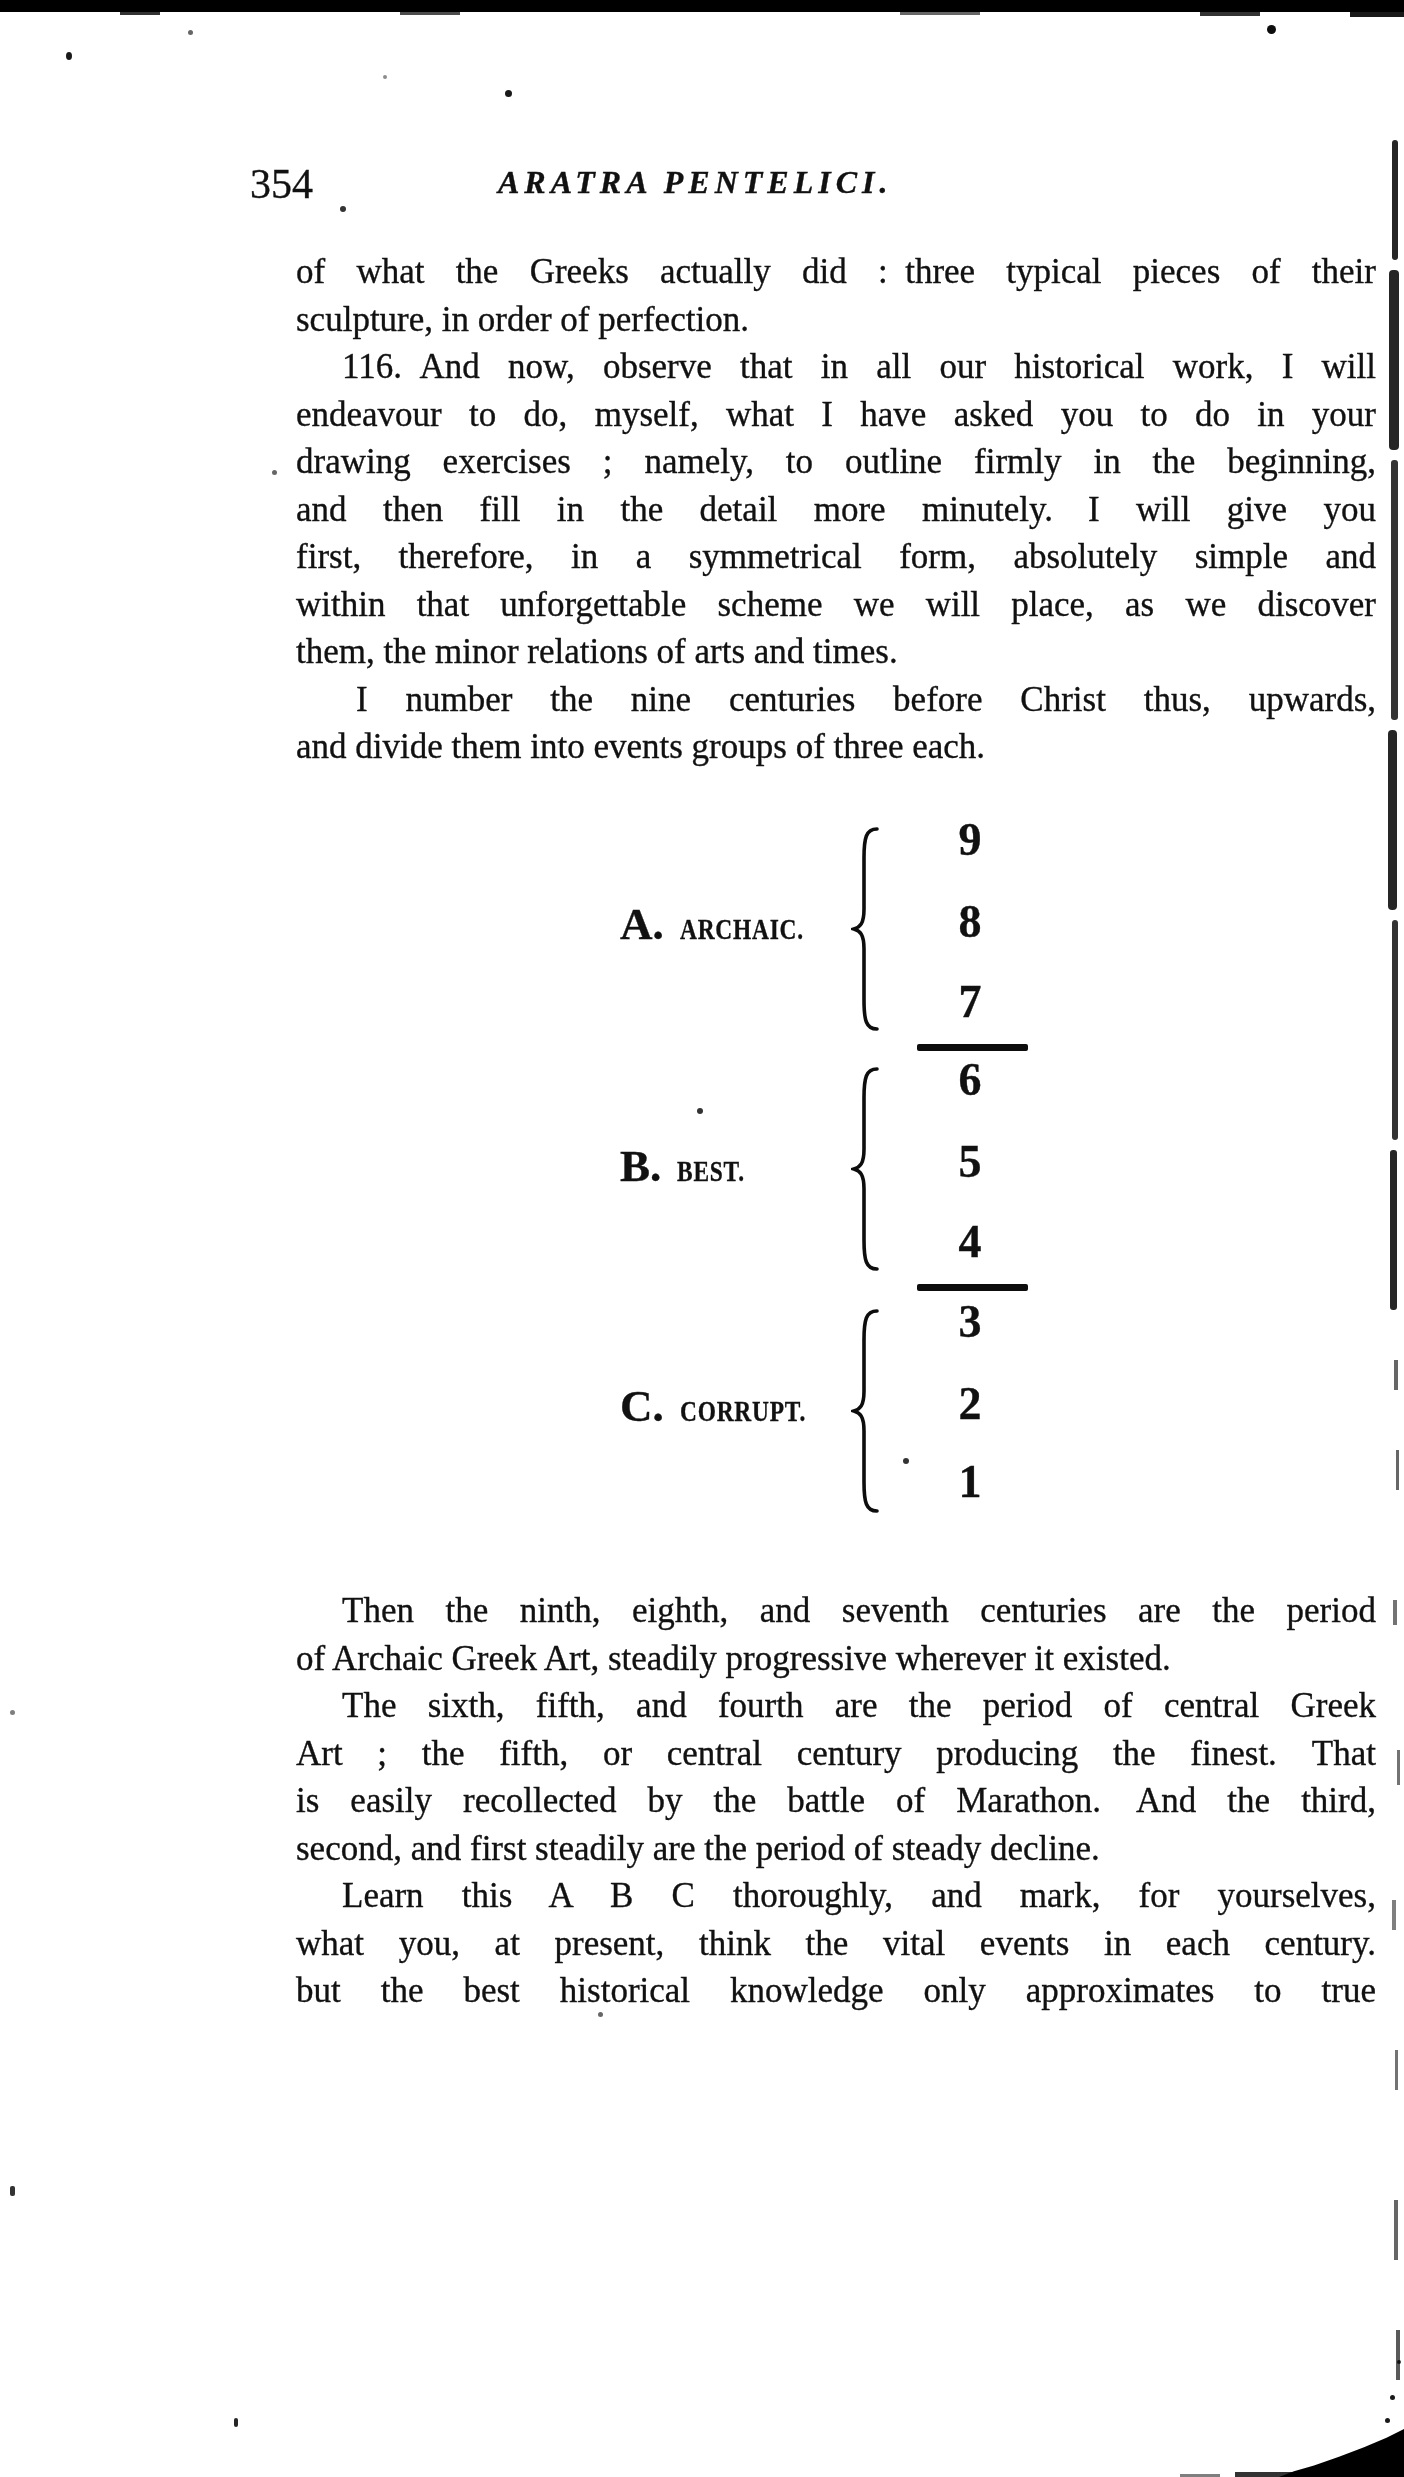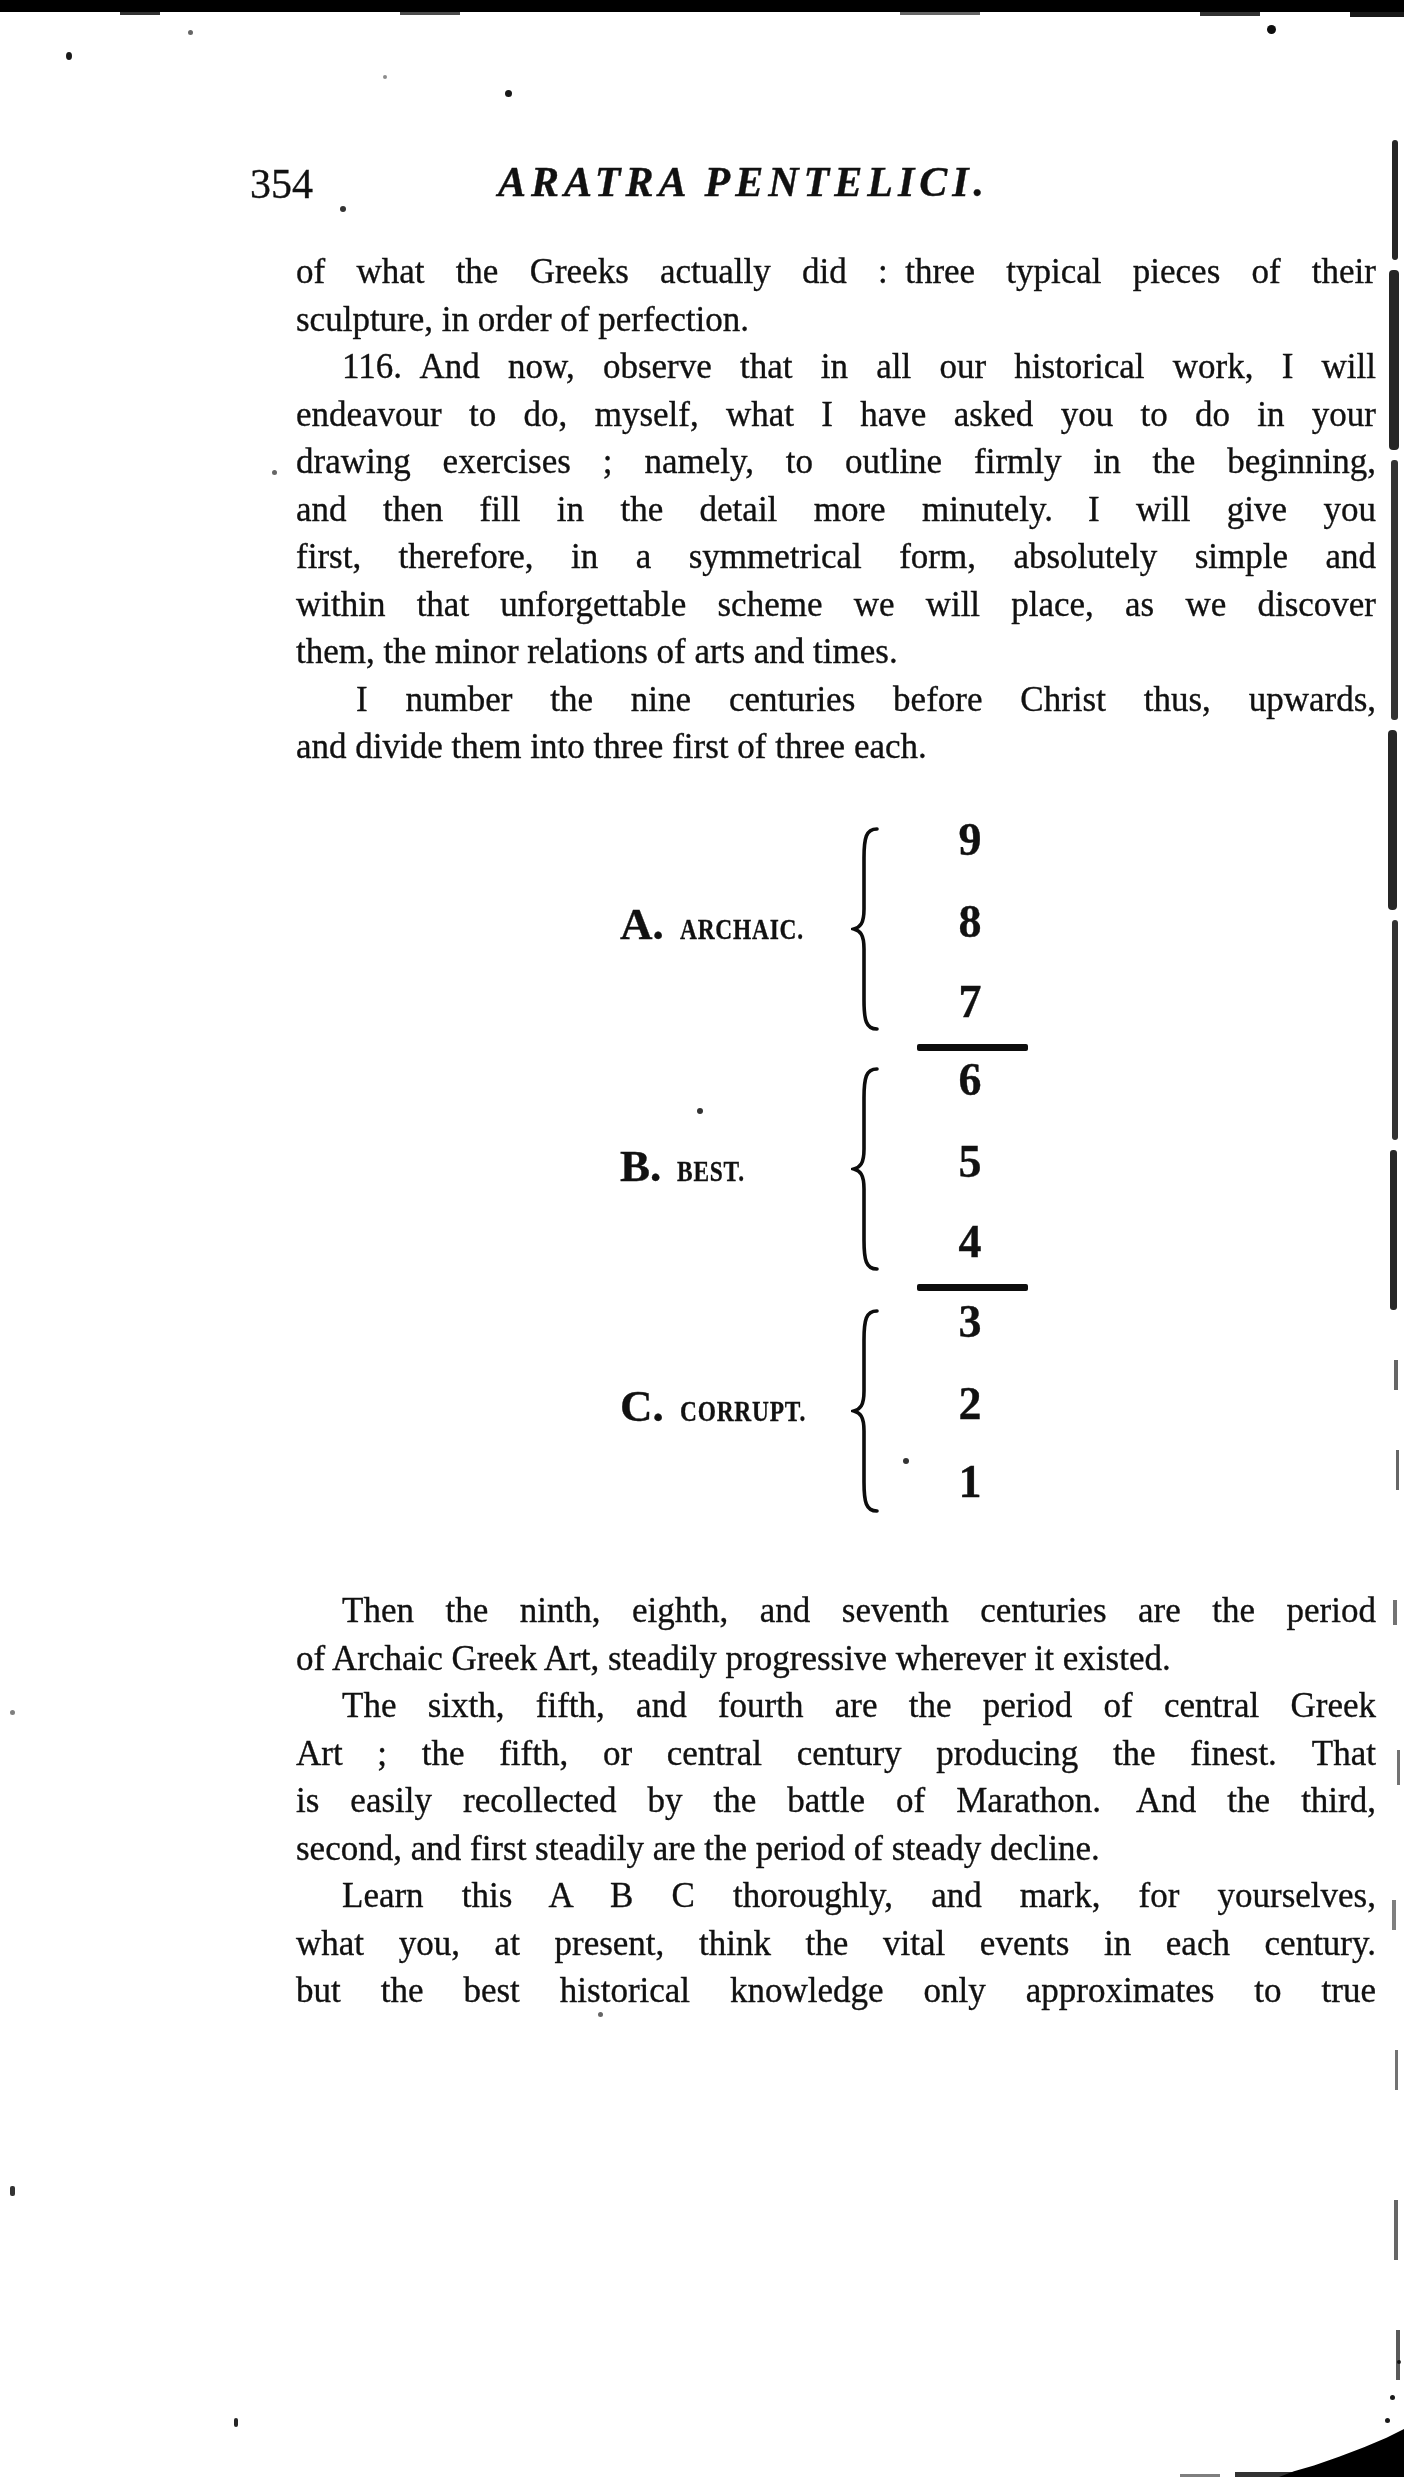--- a/index.html
+++ b/index.html
@@ -1,21 +1,21 @@
 <!DOCTYPE html>
 <html><head>
 <meta charset="utf-8">
 <style>
   html,body{margin:0;padding:0;background:#777;}
   .page{position:relative;width:1404px;height:2477px;background:#ffffff;overflow:hidden;
         font-family:"Liberation Serif","DejaVu Serif",serif;color:#111;
         -webkit-text-stroke:.35px #141414;}
   
   .pagenum{position:absolute;left:250px;top:162px;font-size:42px;line-height:44px;}
-  .runtitle{position:absolute;left:498px;top:160px;font-size:42px;line-height:44px;
+  .runtitle{position:absolute;left:498px;top:160px;font-size:32px;line-height:44px;
             font-style:italic;font-weight:bold;letter-spacing:5px;}
   
   .textcol{position:absolute;left:296px;width:1080px;font-size:35px;}
   .line{line-height:47.5px;height:47.5px;text-align:justify;white-space:normal;}
   .j{text-align-last:justify;}
   .last{text-align-last:auto;}
   .ind{text-indent:46px;}
   .ind2{text-indent:60px;}
   
   .chron-label{position:absolute;left:620px;display:flex;align-items:baseline;line-height:44px;}
@@ -52,21 +52,21 @@
     <div class="line j">of what the Greeks actually did : three typical pieces of their</div>
     <div class="line last">sculpture, in order of perfection.</div>
     <div class="line j ind">116. And now, observe that in all our historical work, I will</div>
     <div class="line j">endeavour to do, myself, what I have asked you to do in your</div>
     <div class="line j">drawing exercises ; namely, to outline firmly in the beginning,</div>
     <div class="line j">and then fill in the detail more minutely. I will give you</div>
     <div class="line j">first, therefore, in a symmetrical form, absolutely simple and</div>
     <div class="line j">within that unforgettable scheme we will place, as we discover</div>
     <div class="line last">them, the minor relations of arts and times.</div>
     <div class="line j ind2">I number the nine centuries before Christ thus, upwards,</div>
-    <div class="line last ind2" style="text-indent:0">and divide them into three first of three each.</div>
+    <div class="line last ind2" style="text-indent:0">and divide them into events groups of three each.</div>
   </div>
 
   <div>
 
     <div class="chron-label" style="top:902px">
       <span class="gl">A.</span>
       <span class="gn">ARCHAIC.</span>
     </div>
     <svg class="brace" style="top:826px" width="28" height="206" viewBox="0 0 28 206">
       <path d="M 26 3 C 15 3 13 12 13 32 L 13 83 C 13 98 9 101 3 103 C 9 105 13 108 13 123 L 13 174 C 13 194 15 203 26 203" fill="none" stroke="#0d0d0d" stroke-width="3.6" stroke-linecap="round"></path>

